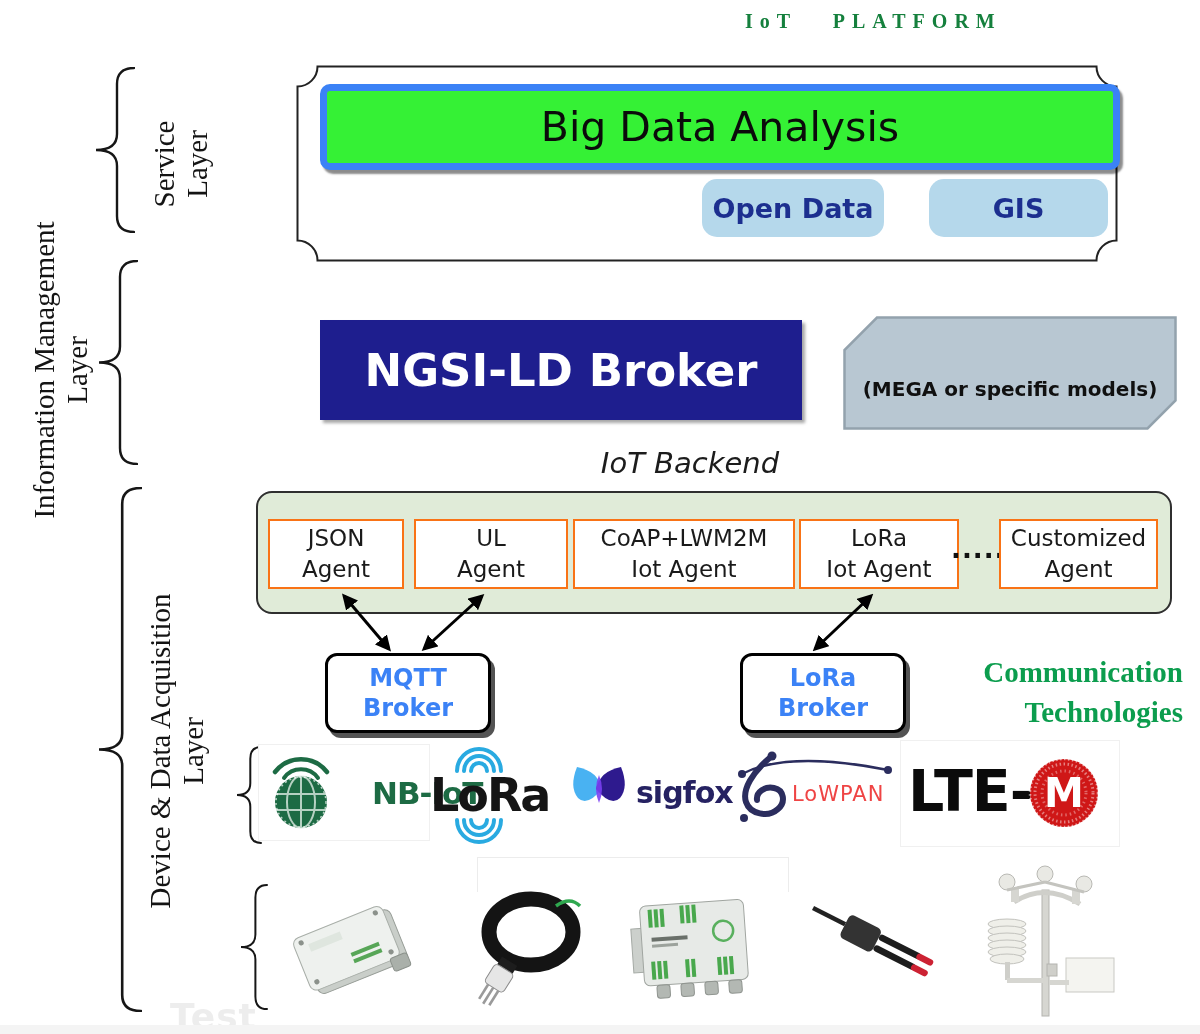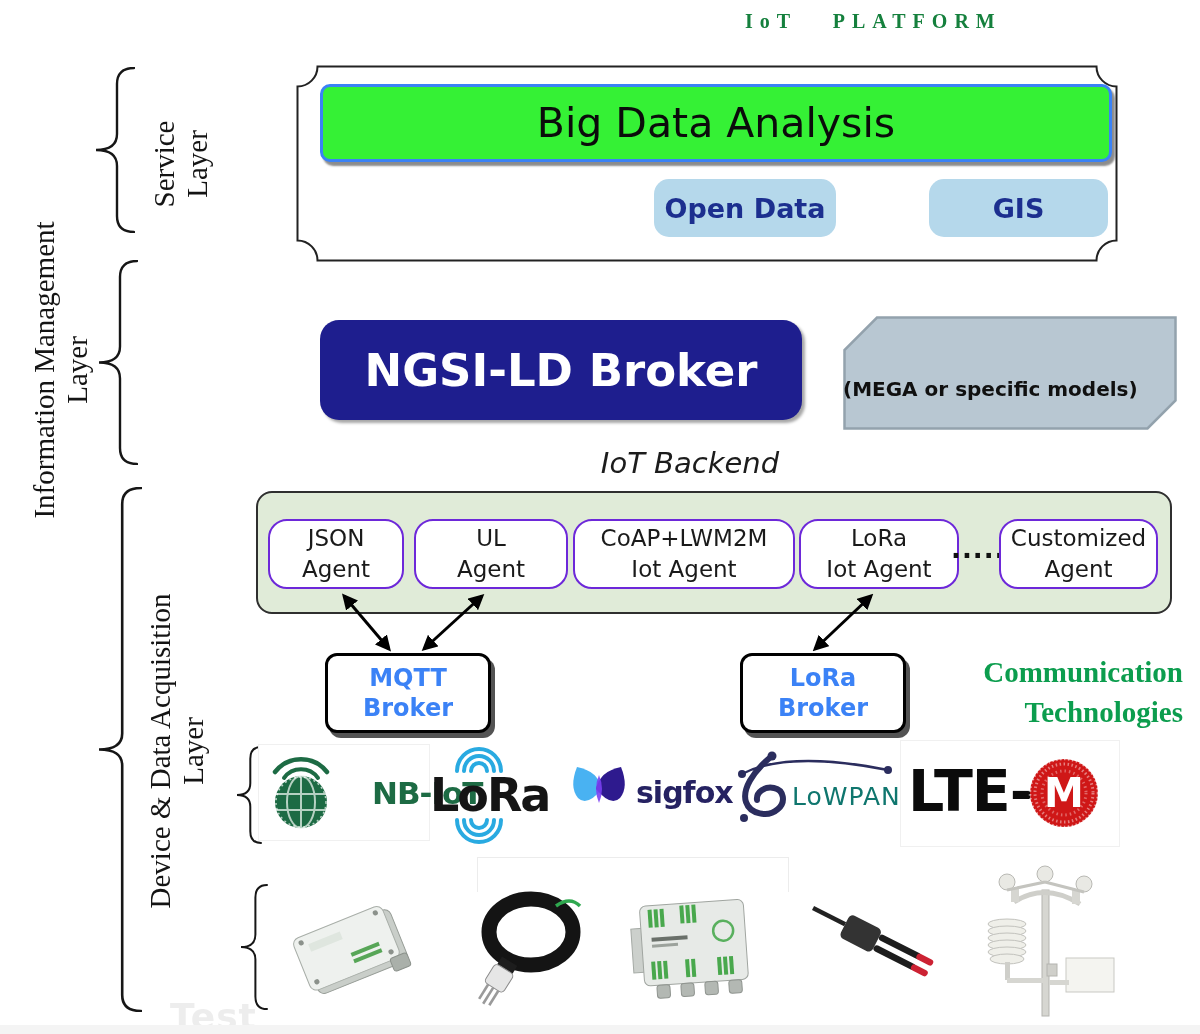--- a/index.html
+++ b/index.html
@@ -1,66 +1,66 @@
 <!DOCTYPE html>
 <html><head>
 <meta charset="utf-8">
 <style>
   html,body{margin:0;padding:0;background:#fff;}
   #canvas{position:relative;width:1200px;height:1034px;background:#ffffff;overflow:hidden;
           font-family:"DejaVu Sans",sans-serif;}
   .abs{position:absolute;}
-  .flexc{display:flex;align-items:center;justify-content:center;text-align:center;border-radius:19px;}
+  .flexc{display:flex;align-items:center;justify-content:center;text-align:center;}
 
   
   .main-title{font-family:"Liberation Serif",serif;font-weight:bold;color:#15803d;
               font-size:20px;letter-spacing:7px;word-spacing:24px;white-space:nowrap;}
   .vrot{position:absolute;text-align:center;white-space:nowrap;
         transform:translate(-50%,-50%) rotate(-90deg);
         font-family:"Liberation Serif",serif;color:#141414;font-size:29px;line-height:33px;}
   .green-note{font-family:"Liberation Serif",serif;font-weight:bold;color:#0c9d4e;
               font-size:29px;line-height:40px;text-align:right;white-space:nowrap;}
   .watermark{font-weight:bold;font-size:36px;color:#ededed;letter-spacing:1px;}
 
   
   .bigdata{left:320px;top:84px;width:786px;height:72px;background:#35f135;
-           border:3px solid #3b82f6;border-radius:10px;box-shadow:3px 4px 2px rgba(0,0,0,.45);
+           border:7px solid #3b82f6;border-radius:10px;box-shadow:3px 4px 2px rgba(0,0,0,.45);
            font-size:41px;color:#0b0b0b;}
   .pill{top:179px;height:58px;background:#b5d8eb;border-radius:15px;
         font-weight:bold;font-size:27px;color:#1c2f8f;}
 
   
   .ngsi{left:320px;top:320px;width:482px;height:100px;background:#1e1e8e;
         box-shadow:3px 3px 3px rgba(0,0,0,.35);
         color:#ffffff;font-weight:bold;font-size:45px;}
   .dm-title{left:843px;top:327px;width:334px;text-align:center;color:#fff;font-weight:bold;
             font-size:33px;text-shadow:1px 2px 2px rgba(60,70,80,.55);}
-  .dm-sub{left:843px;top:377px;width:334px;color:#101010;font-weight:bold;
+  .dm-sub{left:843px;top:377px;width:334px;text-align:center;color:#101010;font-weight:bold;
           font-size:20px;}
   .iot-backend{left:540px;top:446px;width:300px;text-align:center;font-style:italic;
                font-size:29px;color:#1c1c1c;}
 
   
   .agents-box{left:256px;top:491px;width:912px;height:119px;background:#e0ebd8;
               border:2.5px solid #2f2f2f;border-radius:16px;}
-  .agent{top:519px;height:66px;background:#ffffff;border:2px solid #6d28d9;
+  .agent{top:519px;height:66px;background:#ffffff;border:2px solid #f97316;
          font-size:23px;line-height:31px;color:#1a1a1a;}
   .dots{left:951px;top:534px;width:48px;font-weight:bold;font-size:26px;letter-spacing:1px;color:#111;}
 
   
   .broker{top:653px;width:160px;height:74px;background:#fff;border:3.5px solid #000;
           border-radius:12px;box-shadow:4px 5px 0 rgba(25,25,25,.75);
           font-weight:bold;font-size:24px;line-height:30px;color:#3b82f6;}
 
   
   .logo-card{background:#fff;border:1px solid #f0f0f0;}
   .nbiot-text{font-weight:bold;font-size:31px;color:#1d6b44;letter-spacing:-1px;margin-left:32px;}
   .lora-text{font-weight:bold;font-size:46px;color:#151515;letter-spacing:-2px;}
   .sigfox-text{font-weight:bold;font-size:30px;color:#262262;letter-spacing:-1px;}
-  .lowpan-text{font-size:25px;color:#0f766e;letter-spacing:1px;}
+  .lowpan-text{font-size:21px;color:#ef4444;letter-spacing:1px;}
   .lte-text{font-weight:900;font-size:57px;color:#0b0b0b;letter-spacing:-1px;}
   .lte-m{font-weight:900;font-size:40px;color:#ffffff;}
 
   .photo-edge{border:1px solid #ececec;border-bottom:none;background:#fff;}
   .bottom-strip{left:0;top:1025px;width:1200px;height:9px;background:#f4f4f4;}
 </style>
 </head>
 <body>
 
 <div id="canvas">
@@ -96,21 +96,21 @@
       <path d="M 27 1 Q 15.400000000000002 1 15.400000000000002 13.6 L 15.400000000000002 50.4 Q 15.400000000000002 63 1 63 Q 15.400000000000002 63 15.400000000000002 75.6 L 15.400000000000002 112.4 Q 15.400000000000002 125 27 125" fill="none" stroke="#161616" stroke-width="2" stroke-linecap="round"></path>
     </svg>
 
   <svg class="abs" style="left:296px;top:65px;width:822px;height:197px;" viewBox="0 0 822 197">
     <path d="M 21.5 1.5 H 800.5 A 20 20 0 0 0 820.5 21.5 V 175.5 A 20 20 0 0 0 800.5 195.5 H 21.5 A 20 20 0 0 0 1.5 175.5 V 21.5 A 20 20 0 0 0 21.5 1.5 Z" fill="#ffffff" stroke="#222" stroke-width="2"></path>
   </svg>
 
   <div class="abs flexc bigdata">
     <span>Big Data Analysis</span>
   </div>
-  <div class="abs flexc pill" style="left:654px;width:182px;">
+  <div class="abs flexc pill" style="left:702px;width:182px;">
     <span>Open Data</span>
   </div>
   <div class="abs flexc pill" style="left:929px;width:179px;">
     <span>GIS</span>
   </div>
 
   <div class="abs flexc ngsi">
     <span>NGSI-LD Broker</span>
   </div>
 

